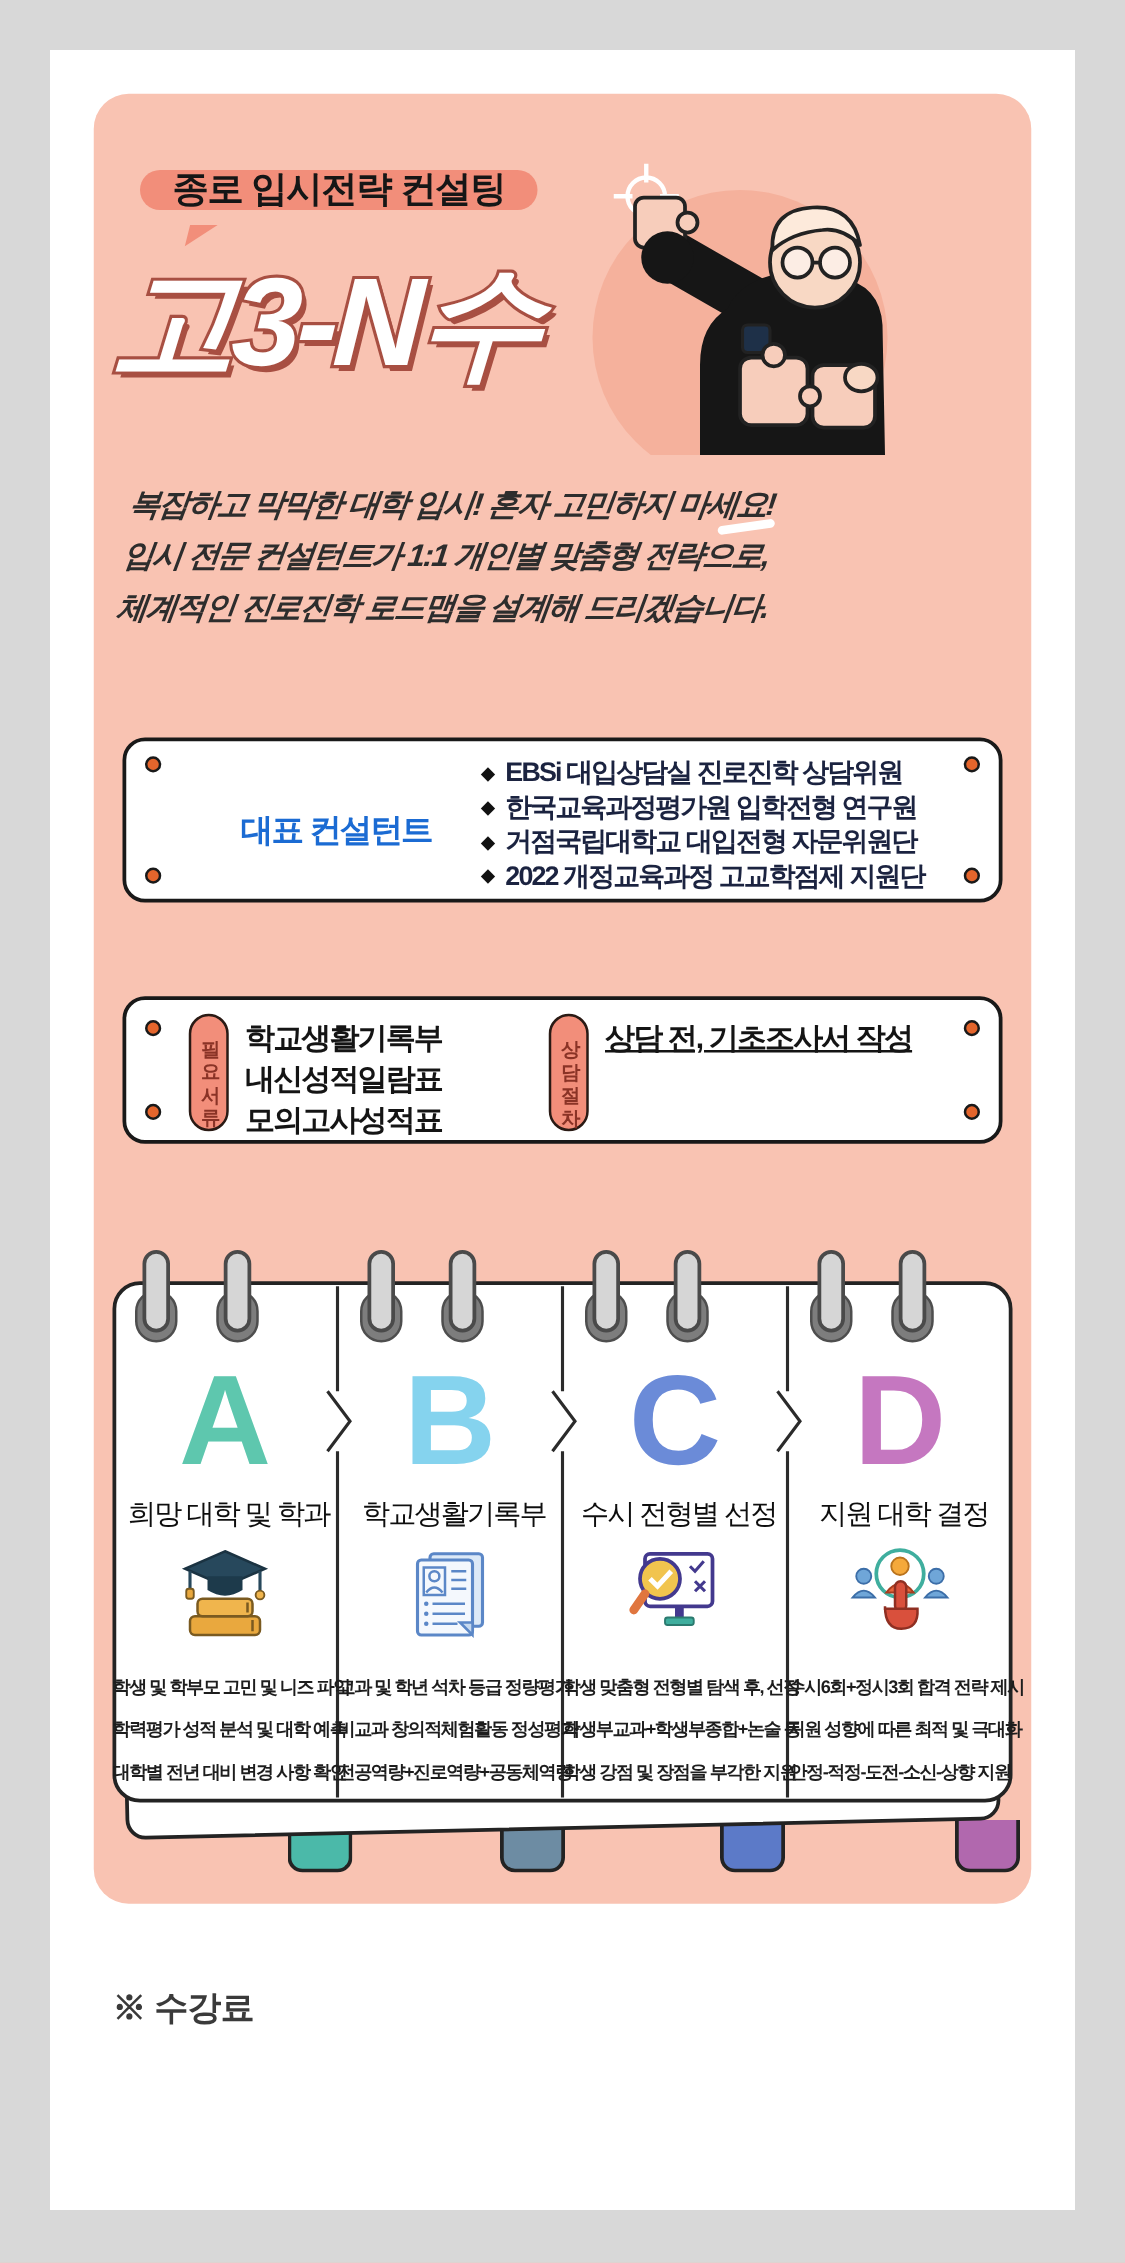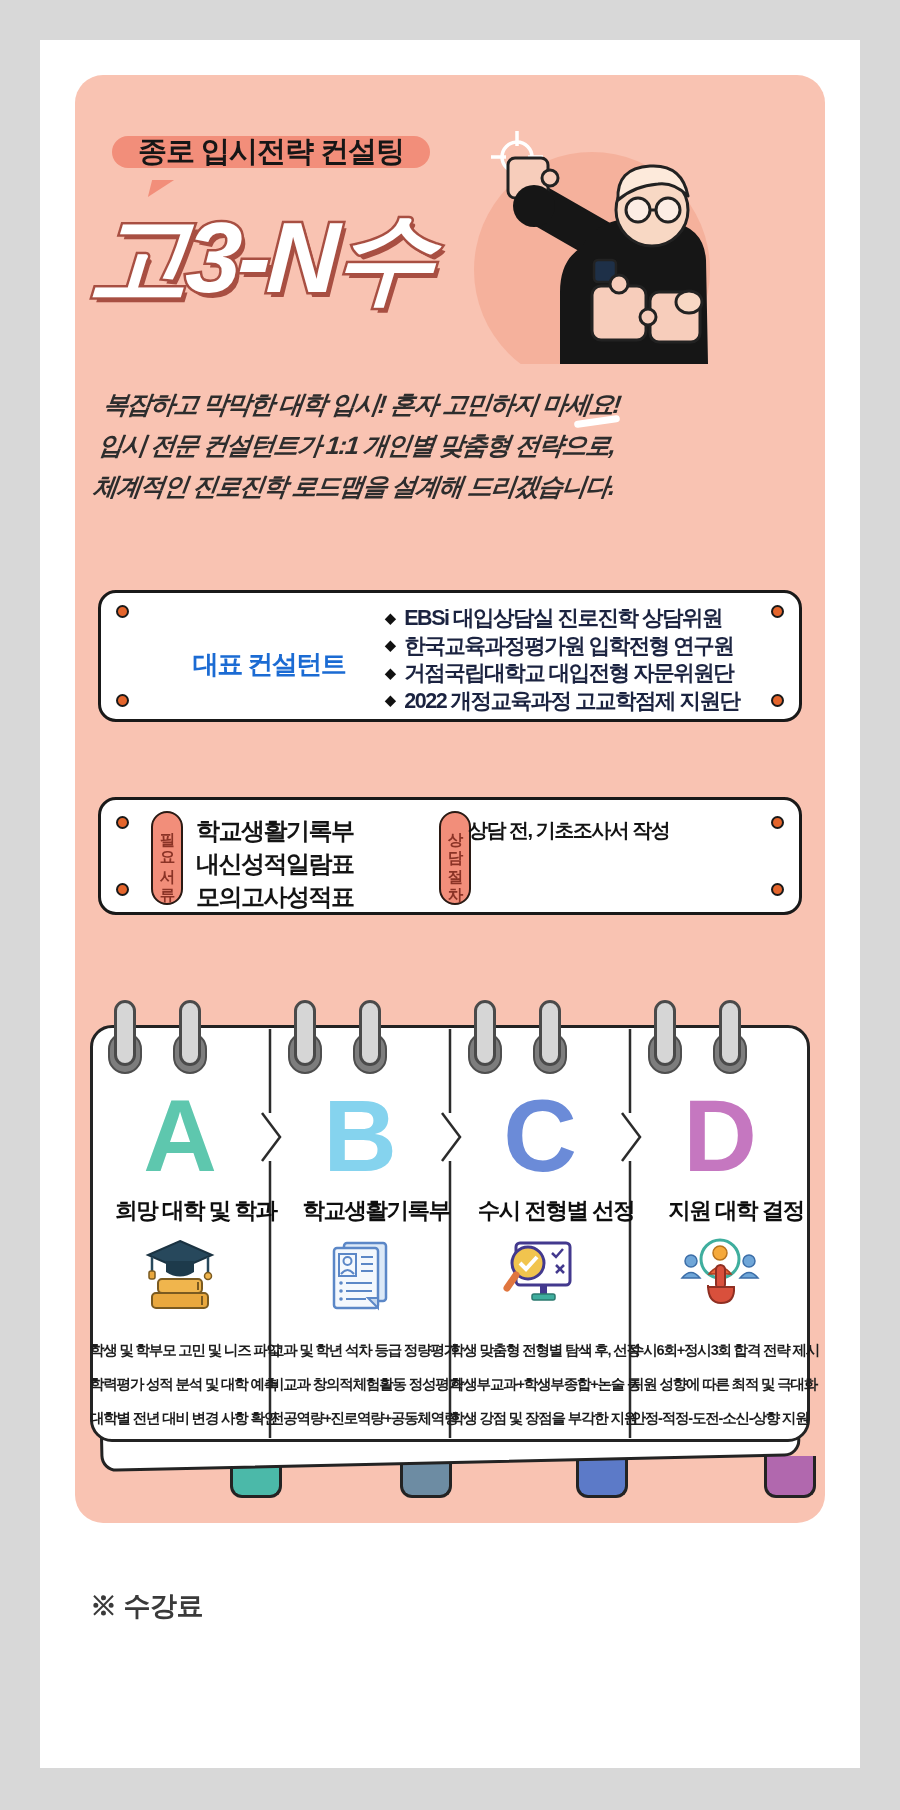--- a/index.html
+++ b/index.html
@@ -40,21 +40,21 @@
   .b1-h1{top:26px;margin-top:28px;} .b1-h2{top:70px;}
   .b1-right{position:absolute;left:284px;top:11px;}
   .b1-row{display:flex;align-items:center;height:27.5px;gap:10px;font-size:21.5px;font-weight:700;color:#1b2340;letter-spacing:-1.5px;white-space:nowrap;}
   .b1-row .dia{font-size:14px;color:#111;}
 
   .vpill{position:absolute;width:32px;height:94px;border-radius:16px;background:#f28e7a;border:2.5px solid #2a1a14;
          display:flex;align-items:center;justify-content:center;writing-mode:vertical-rl;text-orientation:upright;
          font-size:15.5px;font-weight:800;color:#8a3326;letter-spacing:3px;}
   .b2-items{position:absolute;top:14px;font-weight:700;color:#141414;line-height:33px;letter-spacing:-1.5px;white-space:nowrap;}
   .b2-items.l{left:95px;font-size:24px;}
-  .b2-items.r{left:367px;font-size:20px;}
+  .b2-items.r{left:383px;font-size:24px;text-decoration:underline;}
   .pill-l{left:50px;top:11px;} .pill-r{left:338px;top:11px;}
 
   
   .cal-card{position:absolute;left:90px;top:1025px;width:720px;height:417px;background:#ffffff;
             border:3.5px solid #232323;border-radius:22px;z-index:2;}
   .cal-page2{position:absolute;left:100px;top:1402px;width:700px;height:62px;background:#ffffff;
              border:3px solid #232323;border-radius:16px;transform:rotate(-1.3deg);z-index:1;}
   .tab{position:absolute;top:1456px;width:52px;height:42px;border:3px solid #232323;border-top:none;
        border-radius:0 0 12px 12px;z-index:0;}
   .tab1{left:230px;background:#4bb9a9;} .tab2{left:400px;background:#6d8ca3;}
@@ -62,21 +62,21 @@
 
   .ring-hole{position:absolute;top:1032px;width:34px;height:42px;border-radius:17px;background:#7d7d7d;border:2px solid #4e4e4e;z-index:3;}
   .ring{position:absolute;top:1000px;width:22px;height:66px;border-radius:12px;background:#d6d6d6;border:3px solid#4a4a4a;z-index:4;}
 
   .dividers{position:absolute;left:90px;top:1025px;width:720px;height:417px;z-index:3;}
 
   .col{position:absolute;top:1025px;width:180px;height:417px;z-index:3;}
   .col-letter{position:absolute;top:52px;left:0;width:100%;height:118px;display:flex;align-items:center;justify-content:center;
               font-size:102px;font-weight:800;}
   .ca{color:#5ec7ae;} .cb{color:#85d3ee;} .cc{color:#6b8bd8;} .cd{color:#c577c0;}
-  .col-title{position:absolute;top:170px;left:16px;width:100%;text-align:center;font-size:22.5px;font-weight:700;color:#0e0e0e;letter-spacing:-1.5px;}
+  .col-title{position:absolute;top:170px;left:3px;width:100%;text-align:center;font-size:22.5px;font-weight:400;color:#0e0e0e;letter-spacing:-1.5px;}
   .col-icon{position:absolute;top:208px;left:0;width:100%;display:flex;justify-content:center;}
   .col-lines{position:absolute;top:308px;left:0;width:100%;text-align:center;font-size:14.5px;font-weight:700;
              color:#1d1d1d;line-height:34px;letter-spacing:-1.2px;white-space:nowrap;}
 
   
   .fee-h{position:absolute;left:90px;top:1588px;font-size:27px;font-weight:700;color:#3a3a3a;letter-spacing:-0.5px;}
   .fee-d{position:absolute;left:92px;top:1628px;font-size:30px;font-weight:700;color:#262626;letter-spacing:-0.5px;}
 </style>
 </head>
 <body>

